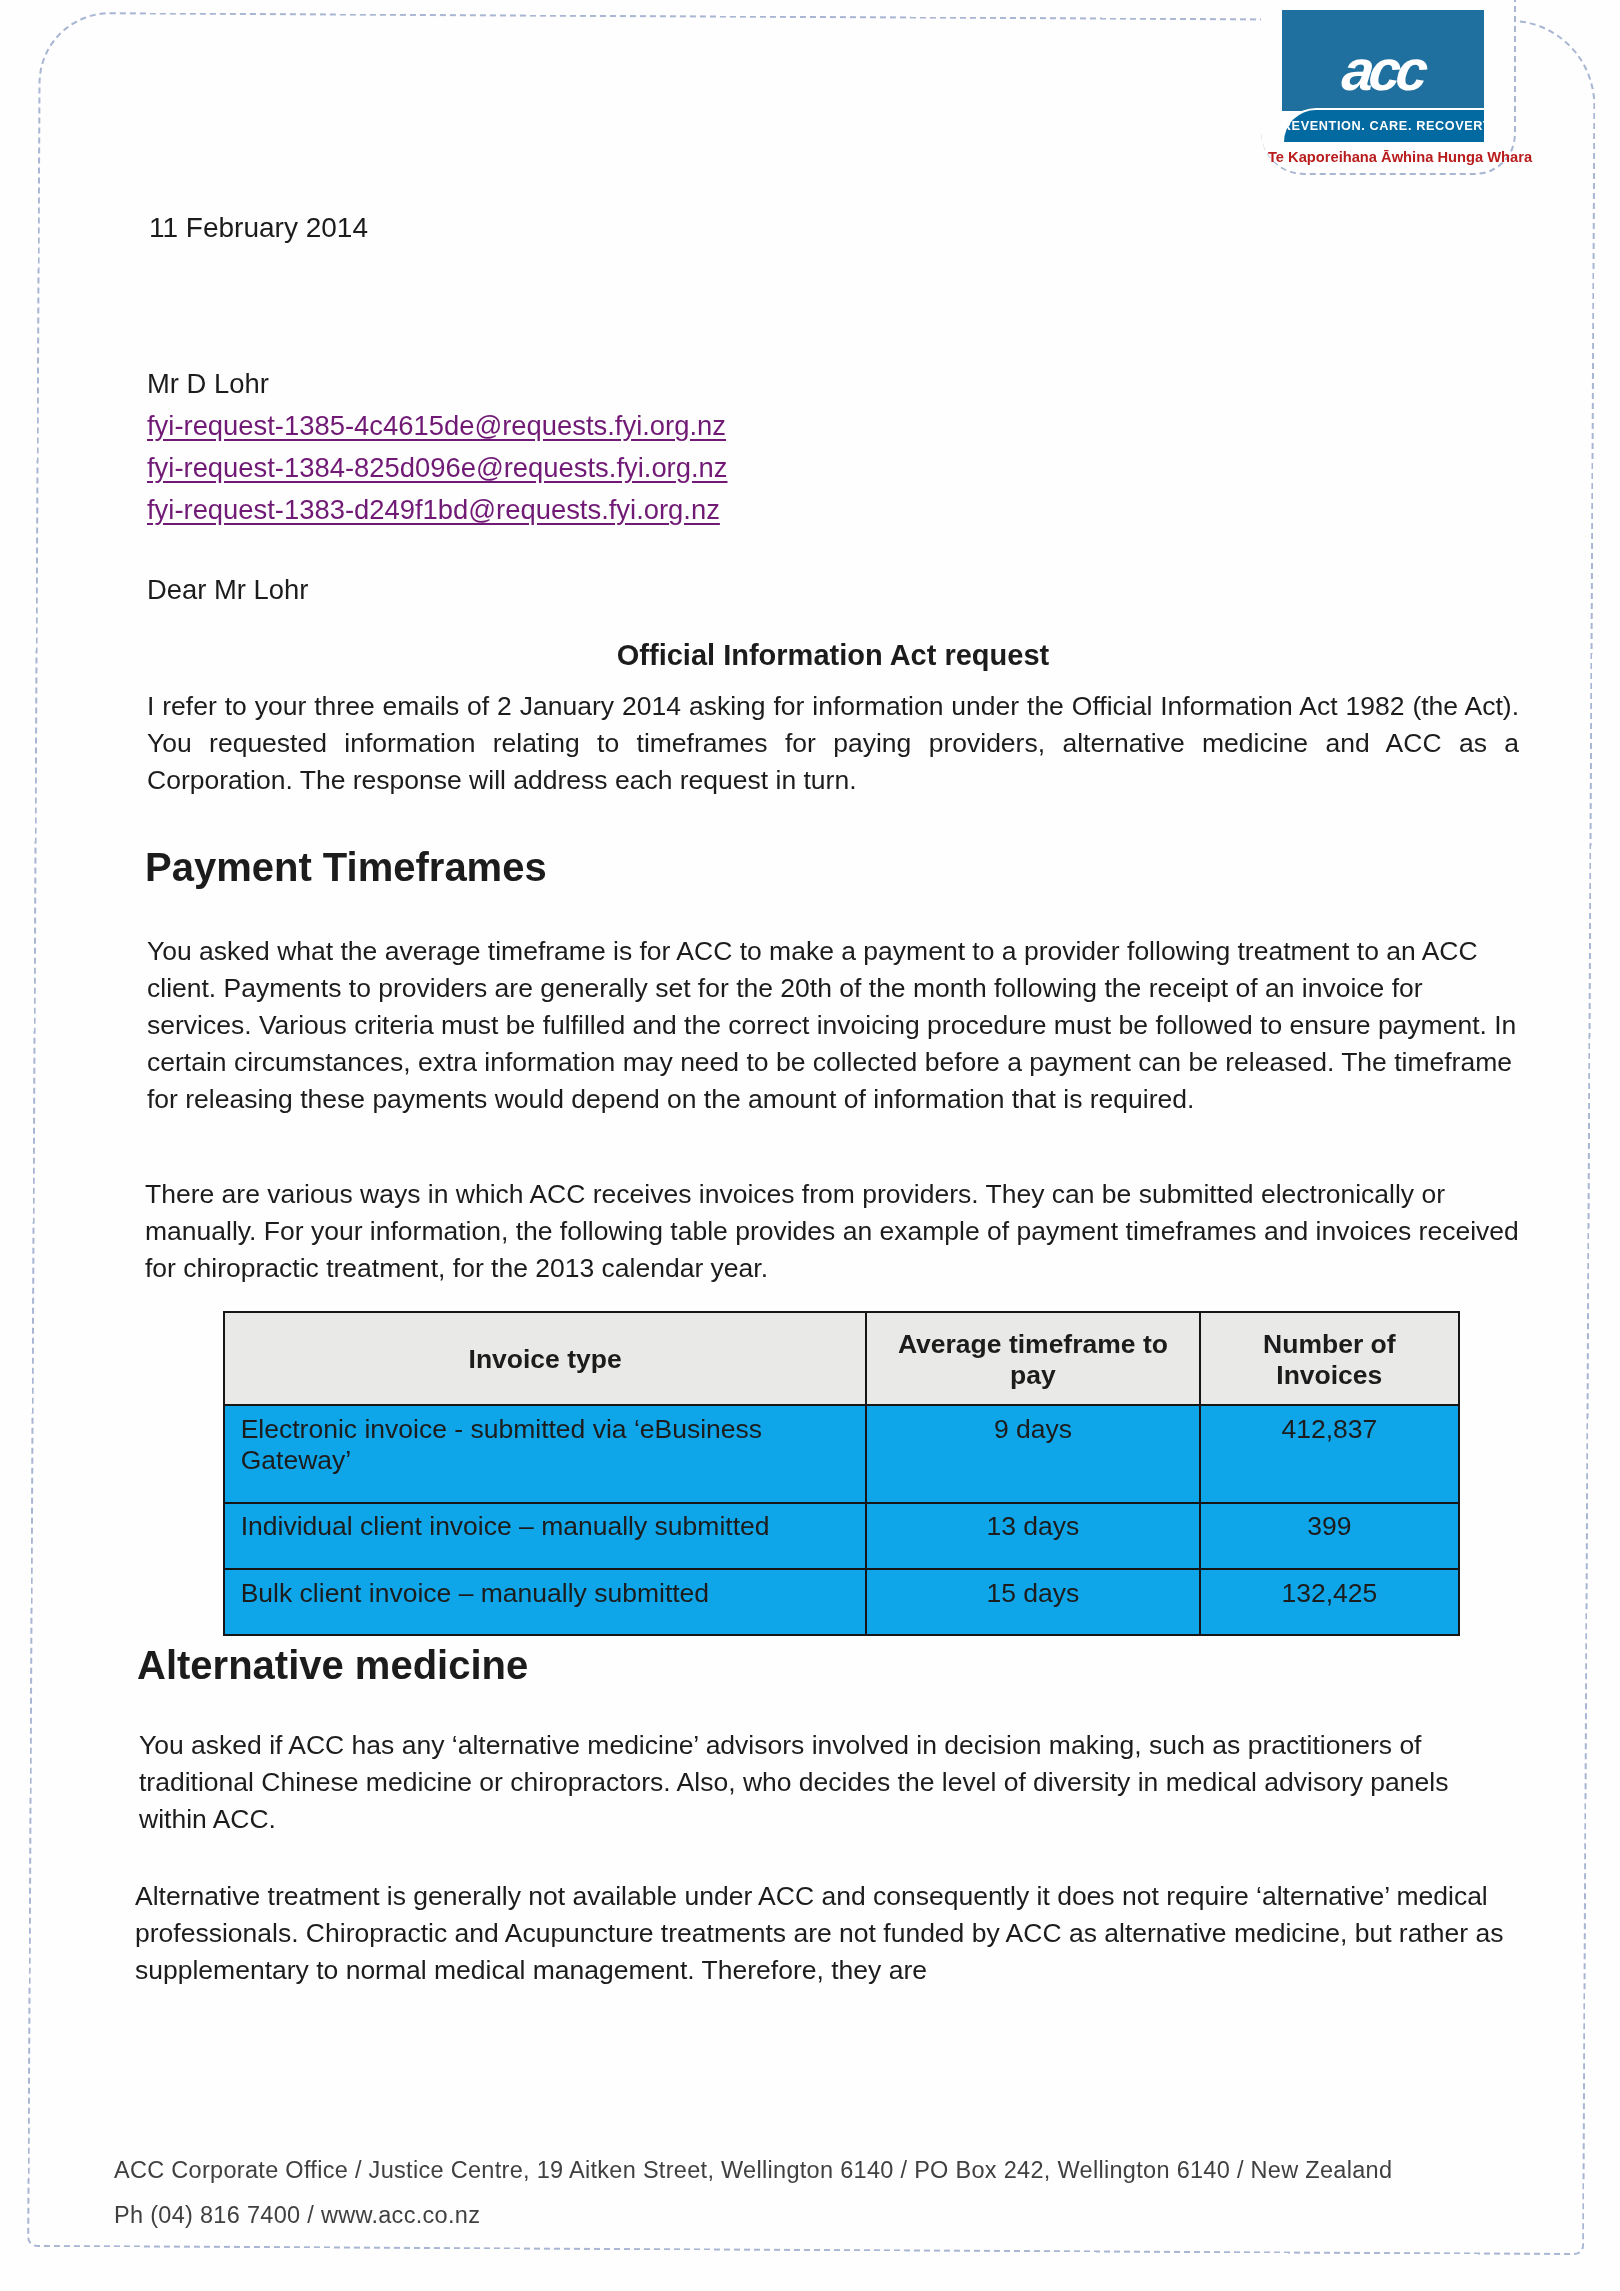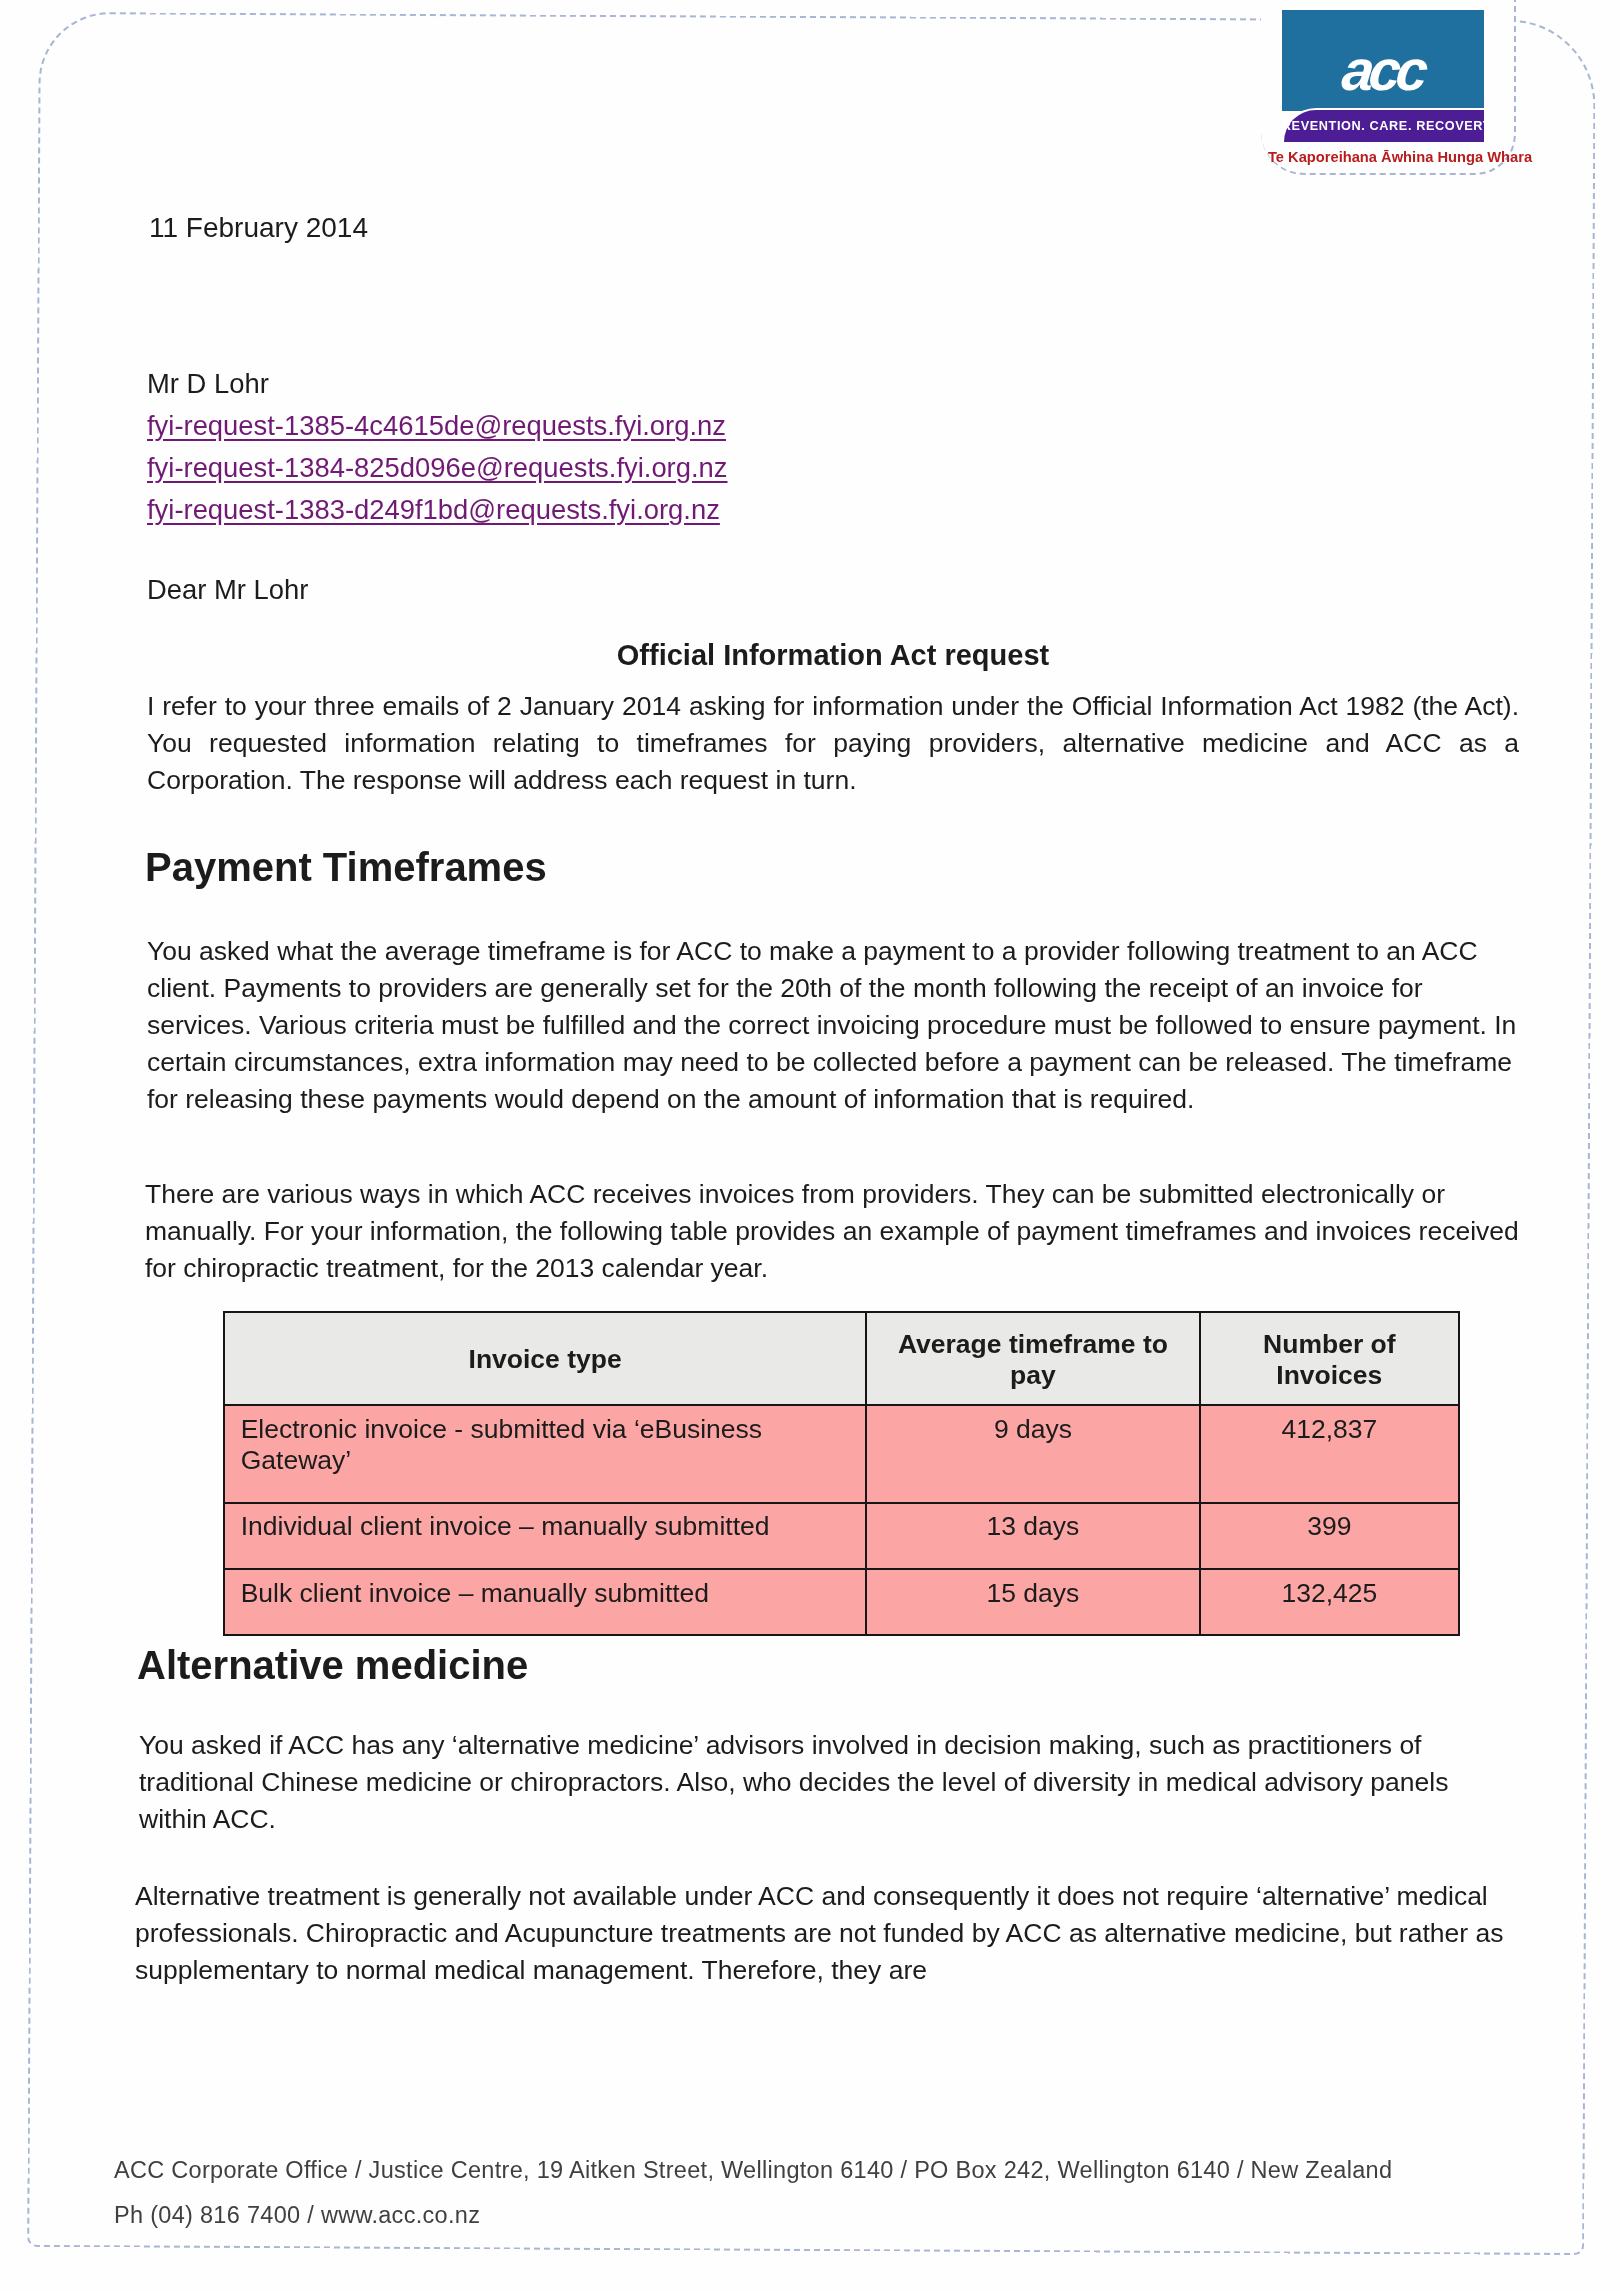--- a/index.html
+++ b/index.html
@@ -34,21 +34,21 @@
     height:101px;background:#1f6f9f;
     display:flex;align-items:flex-end;justify-content:center;
   }
   .acc-word{
     color:#ffffff;font-weight:900;font-style:italic;
     font-size:57px;line-height:1;letter-spacing:-4.9px;
     transform:skewX(-6deg);
     padding:0 0 11.8px 0;
   }
   .logo-band{
-    height:32px;background:#4c1d95;
+    height:32px;background:#0369a1;
     border-top:2.9px solid #fefefe;border-left:2.9px solid #fefefe;
     border-top-left-radius:35px;
     margin-top:-2.9px;
     display:flex;align-items:center;justify-content:center;
   }
   .logo-band span{
     color:#ffffff;font-weight:bold;font-size:12.7px;letter-spacing:0.6px;
     white-space:nowrap;
   }
   .maori-name{
@@ -79,21 +79,21 @@
     position:absolute;left:223px;top:1311px;width:1237px;
     border-collapse:collapse;border:2.9px solid #161616;
     font-size:26.5px;table-layout:fixed;
   }
   .invoice-table th,.invoice-table td{border:2px solid #161616;}
   .invoice-table th{
     background:#e9e9e7;font-weight:bold;font-size:26.5px;
     padding:15.7px 9.8px 13.7px;text-align:center;vertical-align:middle;
   }
   .invoice-table td{
-    padding:7.8px 15.7px 25.5px;vertical-align:top;background:#fca5a5;
+    padding:7.8px 15.7px 25.5px;vertical-align:top;background:#0ea5e9;
   }
   .col-type{width:52%;}
   .col-time{width:27%;}
   .col-num{width:21%;}
   td.cell-type{text-align:left;}
   td.cell-time,td.cell-num{text-align:center;}
   
   .footer{
     left:114px;top:2148px;
     color:#404040;font-size:23.5px;line-height:45px;letter-spacing:0.3px;

